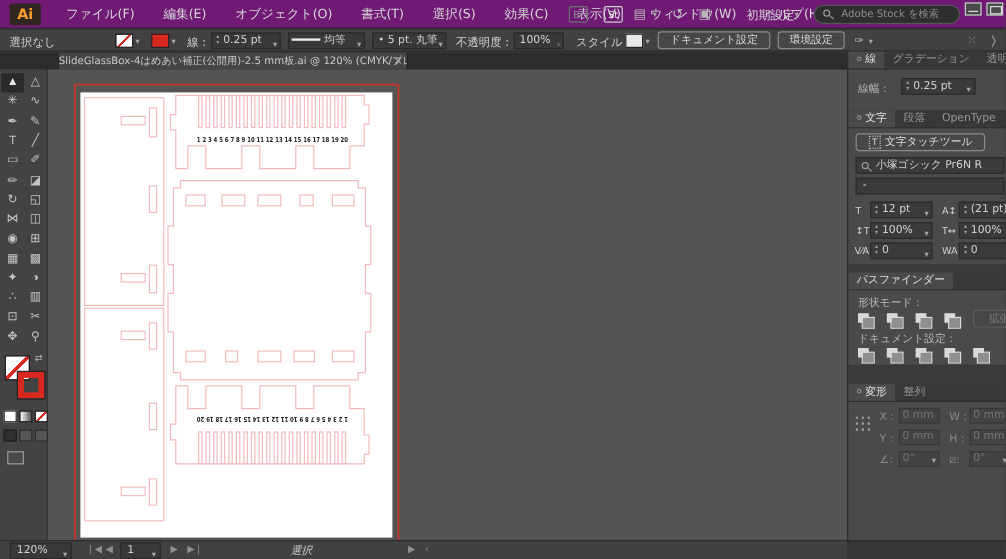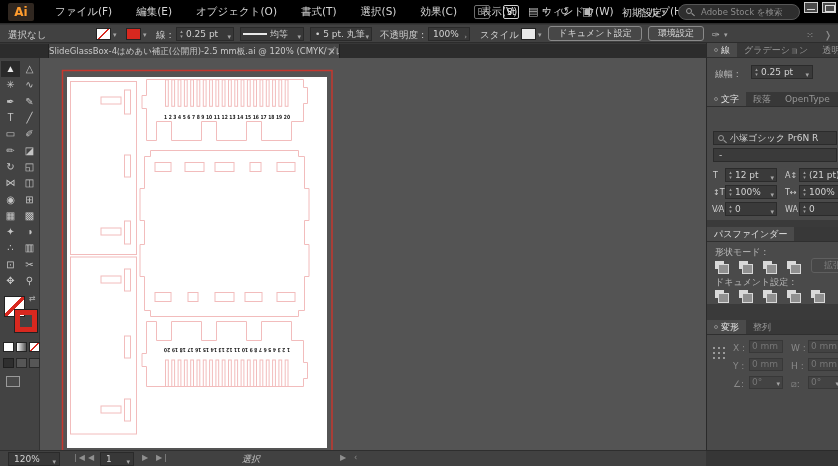--- a/index.html
+++ b/index.html
@@ -1,21 +1,21 @@
 <!DOCTYPE html>
 <html><head>
 <meta charset="utf-8">
 <style>
   * { margin:0; padding:0; box-sizing:border-box; }
   html,body { width:838px; height:466px; overflow:hidden; background:#2b2b2b;
     font-family:"DejaVu Sans", sans-serif; }
   #app { position:absolute; top:0; left:0; width:838px; height:466px; background:#373737; }
 
   
-  #menubar { position:absolute; top:0; left:0; width:838px; height:24px; background:#000000; border-bottom:1px solid #2c2c2c; }
+  #menubar { position:absolute; top:0; left:0; width:838px; height:24px; background:#701a75; border-bottom:1px solid #2c2c2c; }
   #ai-logo { position:absolute; left:8px; top:3px; width:26px; height:18px; color:#ff9c2e; font-weight:bold; font-size:12px; line-height:18px; text-align:center; background:#302720; border-radius:2px; }
   #menu-items { position:absolute; left:55px; top:0; height:24px; display:flex; gap:24px; align-items:center; }
   #menu-items span { font-size:10.5px; color:#d6d6d6; white-space:nowrap; cursor:default; }
   .mb-badge { position:absolute; top:5px; width:16px; height:14px; font-size:8px; line-height:13px; text-align:center; border-radius:2px; }
   #br-badge { left:474px; color:#8f8f8f; border:1px solid #6f6f6f; }
   #st-badge { left:503px; color:#f0f0f0; border:1px solid #d0d0d0; }
   .mb-ic { position:absolute; top:5px; color:#b9b9b9; font-size:11px; }
   .cv { color:#a5a5a5; font-size:7px; }
   #workspace-label { position:absolute; left:622px; top:6px; font-size:10px; color:#d6d6d6; }
   #ws-cv { position:absolute; left:660px; top:8px; }
@@ -308,20 +308,23 @@
         <span class="cv" style="float:right; margin:3px 3px 0 0;">▾</span>
       </div>
     </div>
 
     <div class="ptabs">
       <span class="ptab active"><span class="dot"></span><span>文字</span></span>
       <span class="ptab">段落</span>
       <span class="ptab">OpenType</span>
     </div>
     <div class="pbody" style="height:113px;">
+      <button class="btn" style="left:6px; top:4px; width:108px; position:absolute; height:15px; font-size:9px;">
+        <span style="border:1px dotted #bbb; padding:0 2px; margin-right:3px; font-size:8px;">T</span><span>文字タッチツール</span>
+      </button>
       <div class="pfld" style="left:6px; top:24px; width:124px; padding-left:16px;">
         <span class="mag" style="left:4px; top:3px;"></span>
         <span>小塚ゴシック Pr6N R</span>
       </div>
       <div class="pfld" style="left:6px; top:41px; width:124px; padding-left:5px;">-</div>
 
       <span class="tico" style="left:6px; top:64px;">T</span>
       <div class="pfld" style="left:18px; top:61px; width:52px;">
         <span class="stp">▴<br>▾</span><span>12 pt</span>
         <span class="cv" style="float:right; margin:3px 2px 0 0;">▾</span>

